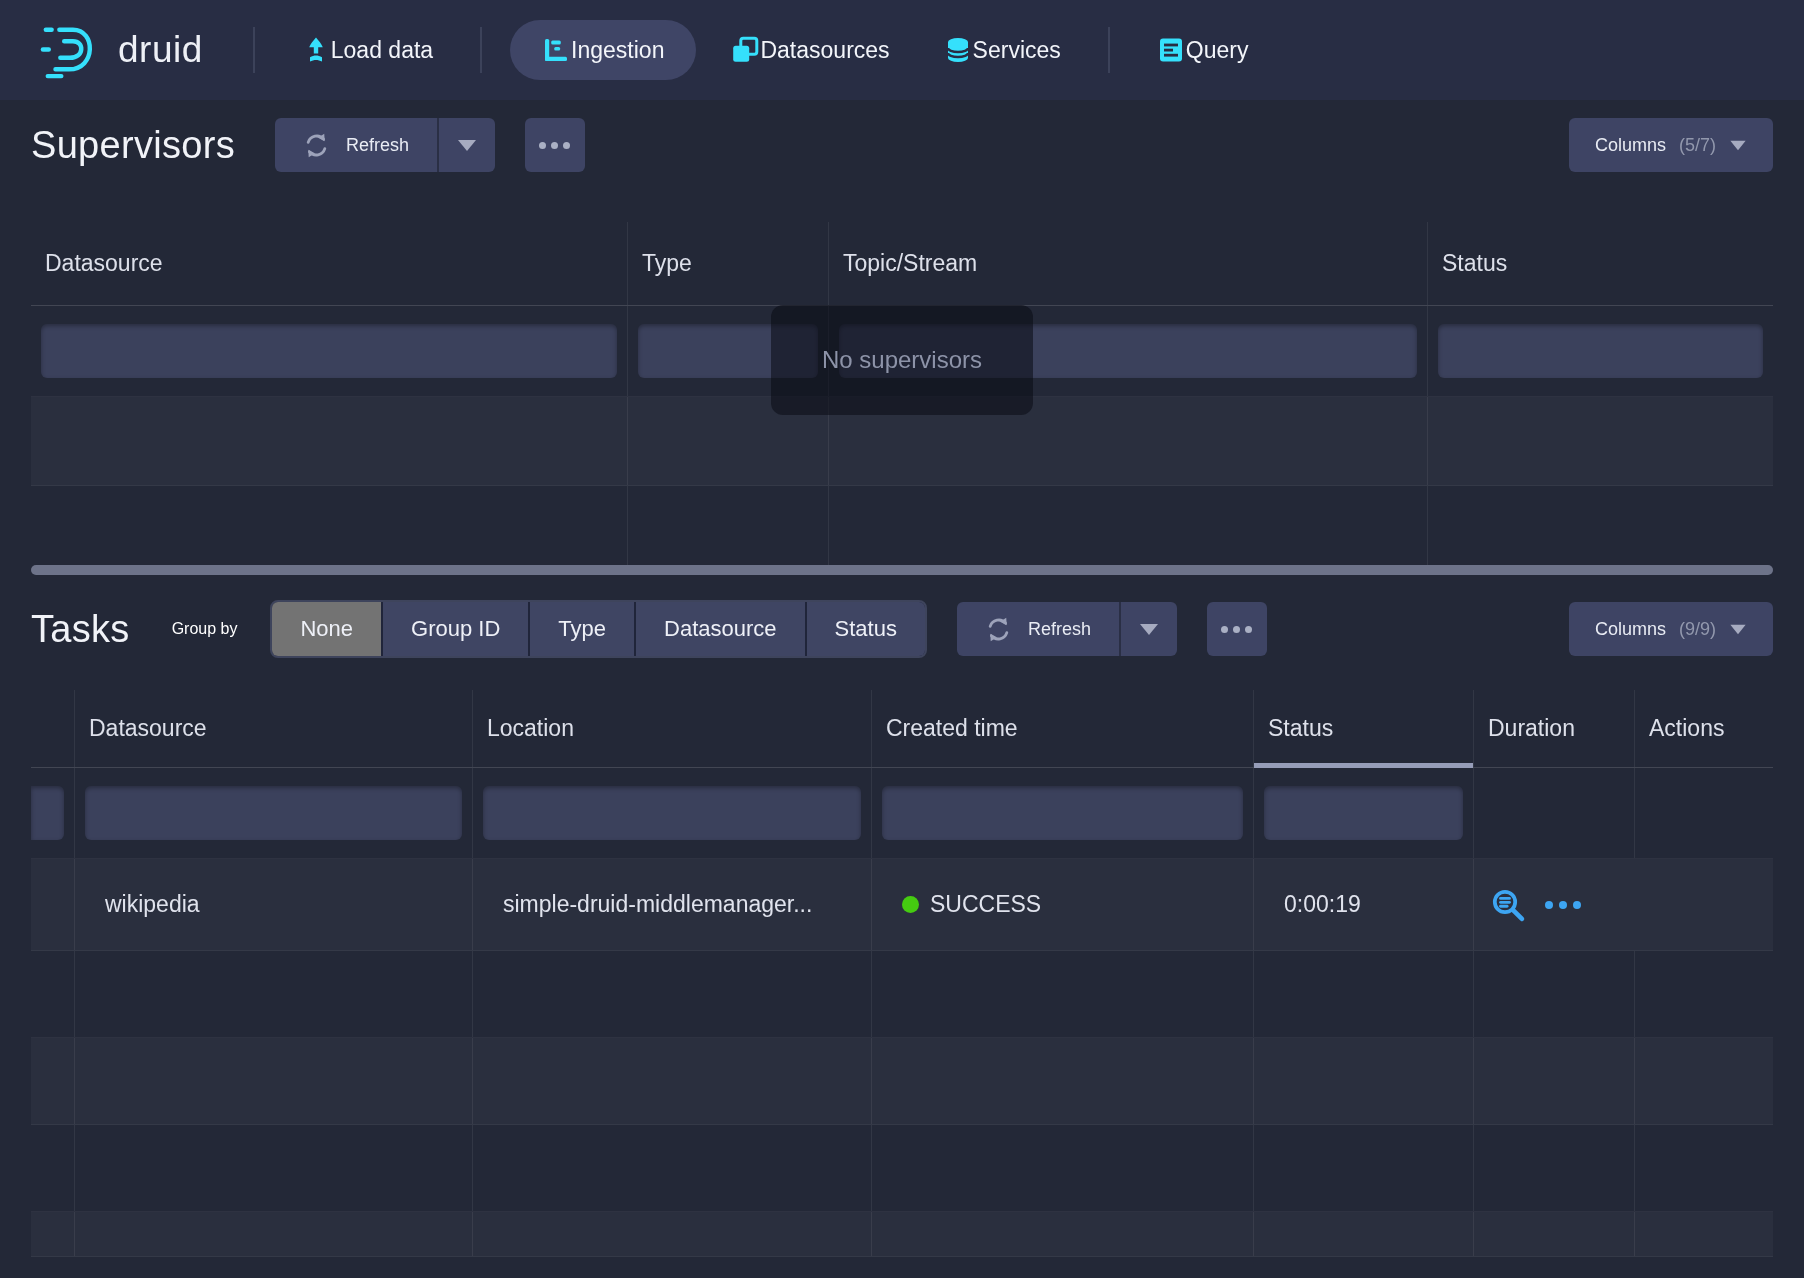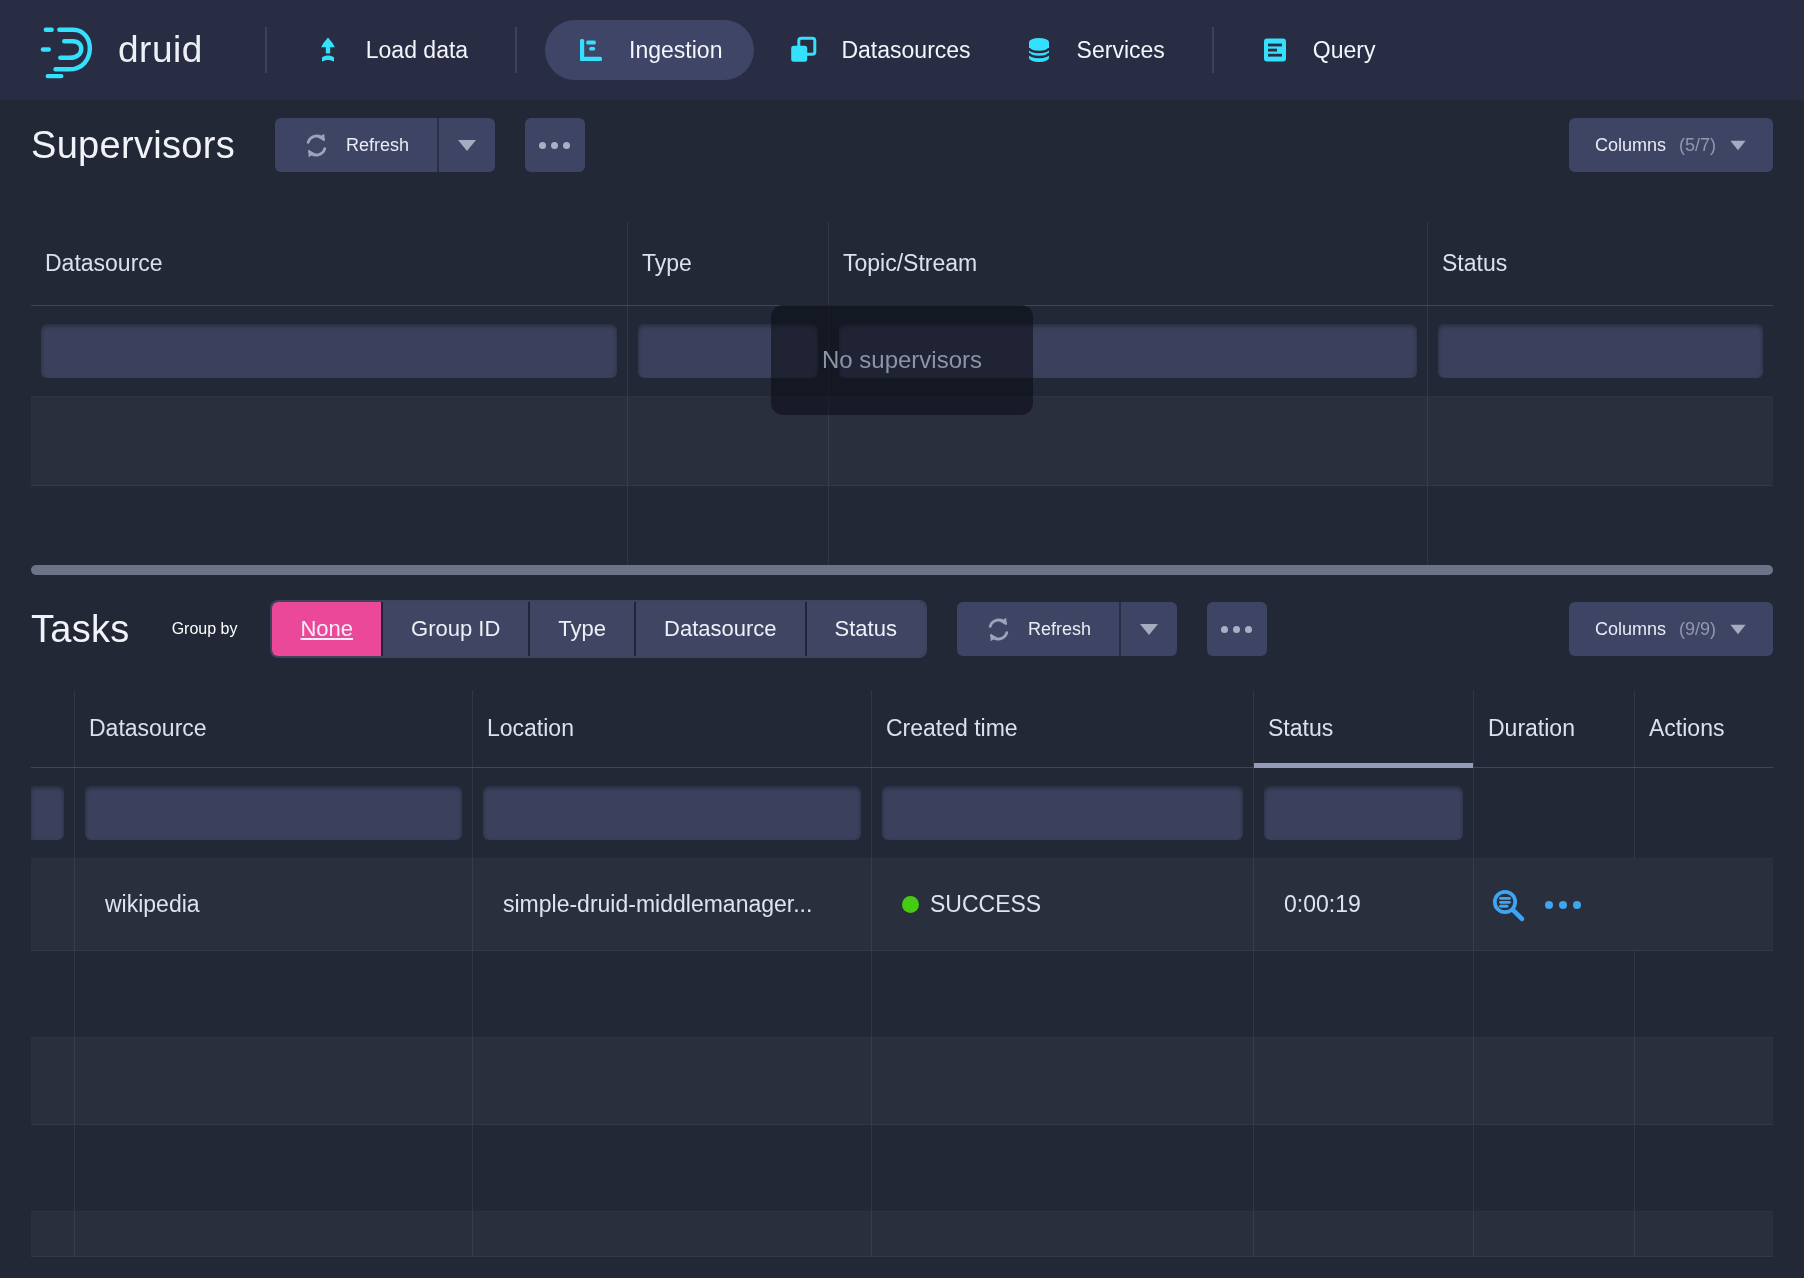--- a/index.html
+++ b/index.html
@@ -2,24 +2,24 @@
 <html><head>
 <meta charset="utf-8">
 <style>
   html,body{margin:0;padding:0;background:#232837;}
   .page{position:relative;width:1804px;height:1278px;overflow:hidden;background:#232837;
         font-family:"Liberation Sans",sans-serif;color:#e8ebf3;}
 
   
   .nav{position:absolute;top:0;left:0;width:1804px;height:100px;background:#282d44;
        display:flex;align-items:center;padding-left:38px;box-sizing:border-box;}
-  .logo{display:flex;align-items:center;gap:16px;margin-right:42px;cursor:pointer;}
+  .logo{display:flex;align-items:center;gap:16px;margin-right:30px;cursor:pointer;}
   .logo-text{font-size:37px;color:#eef0f6;letter-spacing:.5px;}
   .nav-divider{width:2px;height:46px;background:#3c425a;margin:0 20px;}
-  .nav-item{display:flex;align-items:center;gap:24px;padding:0 27px;height:100%;
+  .nav-item{display:flex;align-items:center;gap:1px;padding:0 27px;height:100%;
             font-size:23px;color:#f3f5fa;cursor:pointer;white-space:nowrap;}
   .nav-item.active{background:#3f4566;border-radius:32px;height:60px;margin:0 8px;padding:0 32px;}
   .nav-icon{width:28px;height:28px;flex:0 0 auto;}
 
   
   .section-bar{position:absolute;left:31px;right:31px;height:58px;display:flex;align-items:center;}
   .sup-bar{top:116px;}
   .tasks-bar{top:600px;}
   .h1{font-size:38px;font-weight:400;color:#f1f3f8;letter-spacing:.3px;}
   .btn{background:#3e4464;height:54px;display:flex;align-items:center;color:#e9ecf4;
@@ -33,21 +33,21 @@
   .count{color:#9298ad;}
   .tri{width:0;height:0;border-left:9px solid transparent;border-right:9px solid transparent;
        border-top:11px solid #a6abc0;}
   .dots{display:flex;align-items:center;gap:5px;}
   .dots i{width:7px;height:7px;border-radius:50%;background:#aab0c4;}
   .groupby-label{font-size:16px;color:#ffffff;margin-left:42px;}
   .seg-group{display:flex;margin-left:33px;border:2px solid #3e445c;border-radius:8px;
              overflow:hidden;background:#20253a;gap:2px;height:54px;}
   .seg{display:flex;align-items:center;padding:0 28px;font-size:22px;background:#3f4563;
        color:#eef0f7;cursor:pointer;white-space:nowrap;}
-  .seg.active{background:#ec4899;text-decoration:underline;}
+  .seg.active{background:#737373;}
 
   
   .table{position:absolute;left:31px;width:1742px;}
   .sup-table{top:222px;}
   .task-table{top:690px;}
   .sup-cols{display:grid;grid-template-columns:596px 201px 599px 346px;}
   .task-cols{display:grid;grid-template-columns:43px 398px 399px 382px 220px 161px 139px;}
   .th{display:flex;align-items:center;padding-left:14px;font-size:23px;color:#dde0ea;
       cursor:pointer;position:relative;box-sizing:border-box;}
   .sup-table .th{height:83px;}

